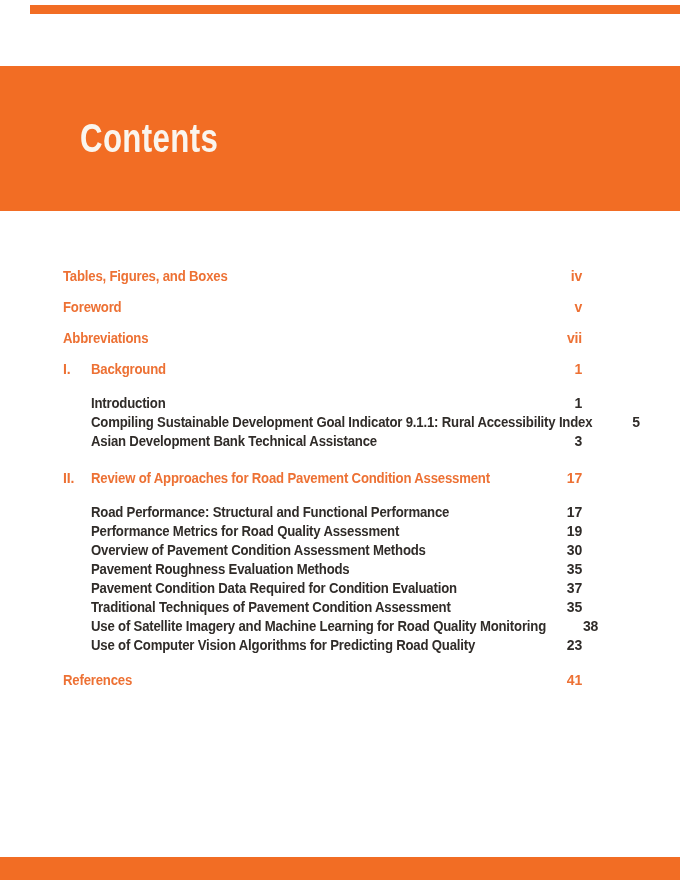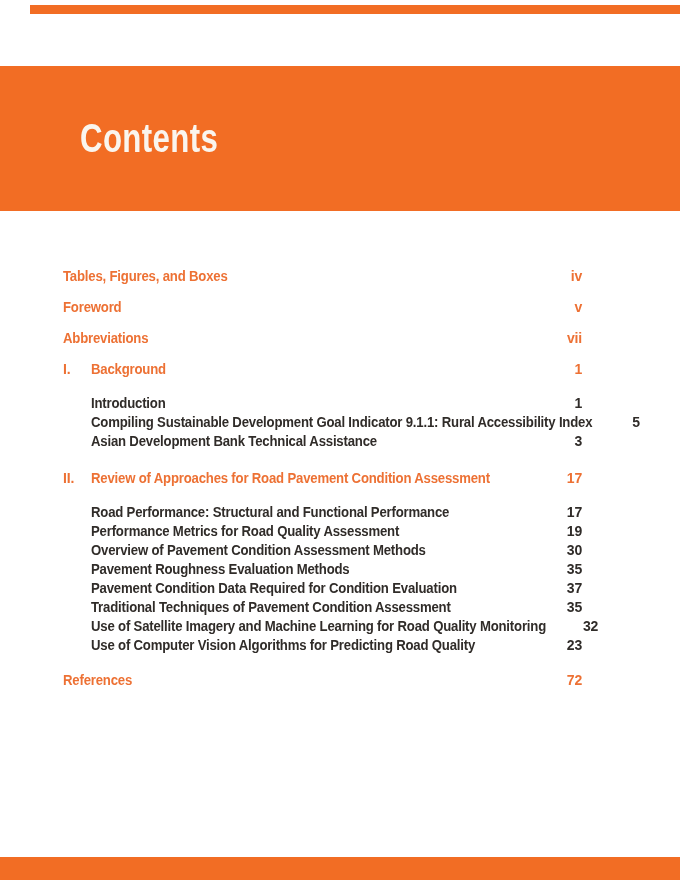--- a/index.html
+++ b/index.html
@@ -130,28 +130,28 @@
     <span class="pg dark">37</span>
   </div>
 
   <div class="row sub" style="top:599px">
     <span class="lbl dark">Traditional Techniques of Pavement Condition Assessment</span>
     <span class="pg dark">35</span>
   </div>
 
   <div class="row sub" style="top:618px">
     <span class="lbl dark">Use of Satellite Imagery and Machine Learning for Road Quality Monitoring</span>
-    <span class="pg dark">32</span>
+    <span class="pg dark">38</span>
   </div>
 
   <div class="row sub" style="top:637px">
     <span class="lbl dark">Use of Computer Vision Algorithms for Predicting Road Quality</span>
     <span class="pg dark">23</span>
   </div>
 
   <div class="row" style="top:672px">
     <span class="lbl orange">References</span>
-    <span class="pg orange">72</span>
+    <span class="pg orange">41</span>
   </div>
 
 </div>
 
 <div id="bottom-rule" class="rule"></div>
 
 </body></html>

